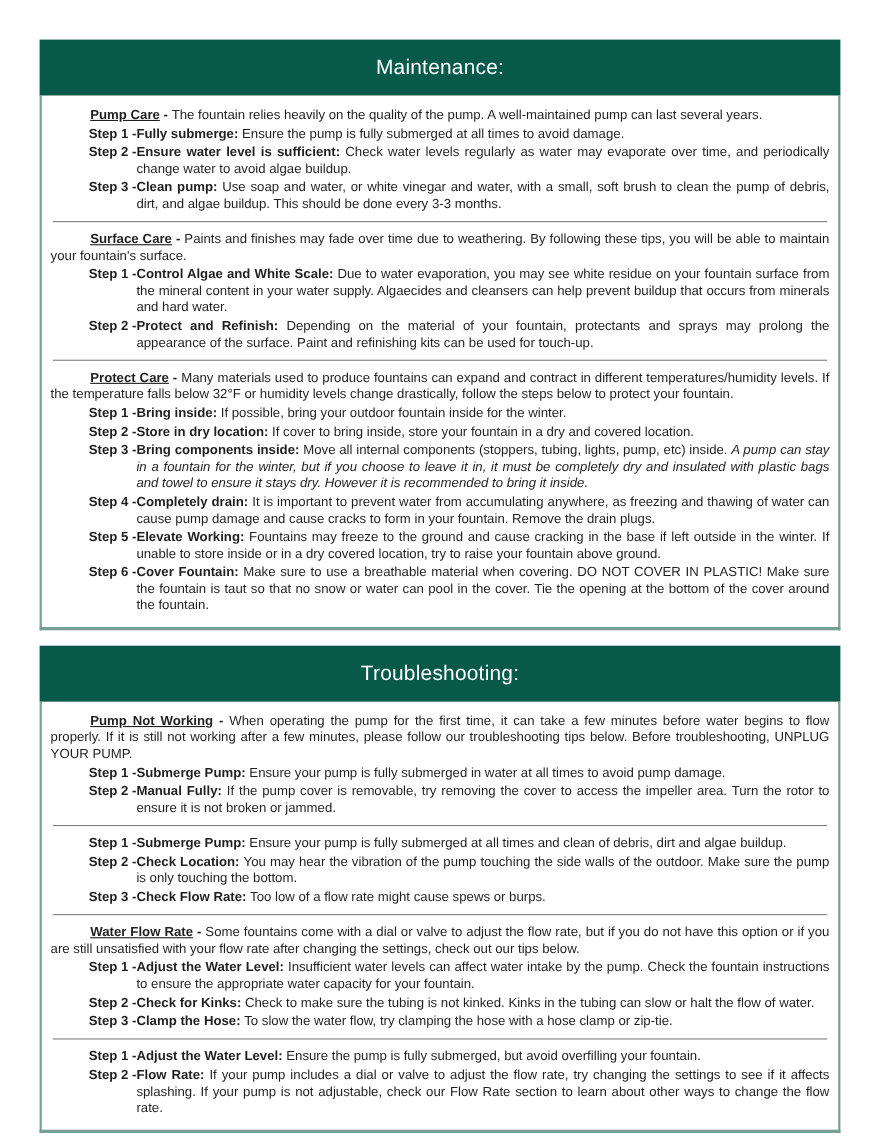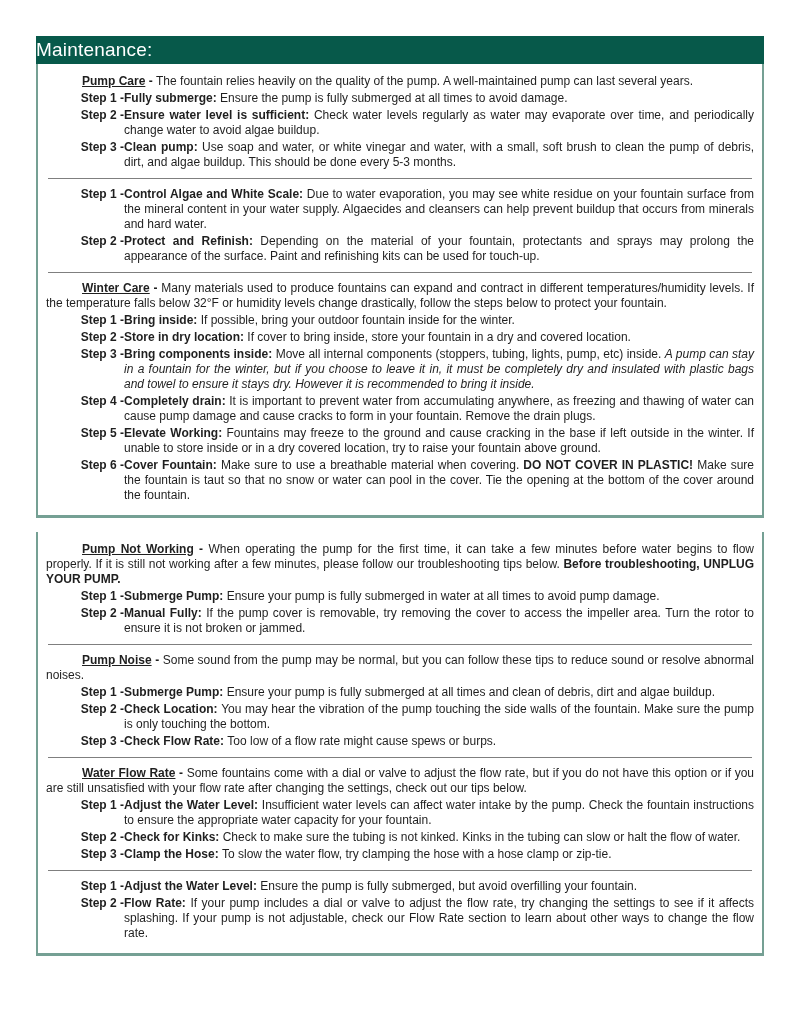--- a/index.html
+++ b/index.html
@@ -17,23 +17,24 @@
     font-family: "Liberation Sans", "DejaVu Sans", sans-serif;
     color: var(--text);
   }
   .doc {
     width: 728px;
     margin: 36px auto 0 auto;
   }
   .panel { margin-bottom: 14px; }
   .panel-header {
     background: var(--header-bg);
-    height: 28px;
+    height: 51px;
     display: flex;
     align-items: center;
+    justify-content: center;
   }
   .panel-title {
     color: var(--header-text);
     font-size: 19px;
     letter-spacing: 0.2px;
   }
   .panel-body {
     border: 2px solid var(--panel-border);
     border-top: none;
     border-bottom-width: 3px;
@@ -62,21 +63,21 @@
     font-weight: bold;
     flex: 0 0 46px;
     white-space: nowrap;
     text-align: right;
   }
   .step-text {
     flex: 1;
     text-align: justify;
   }
   .step-name { font-weight: bold; }
-  .b { font-weight: bold; }
+  .b { font-weight: normal; }
   .i { font-style: italic; }
   .divider {
     border: none;
     border-top: 1px solid var(--divider);
     margin: 8px 2px 8px 2px;
     height: 0;
   }
 </style>
 </head>
 <body>
@@ -93,37 +94,38 @@
           <div class="step-row">
             <span class="step-label">Step 1 -</span>
             <div class="step-text"><span class="step-name">Fully submerge: </span><span>Ensure the pump is fully submerged at all times to avoid damage.</span></div>
           </div>
           <div class="step-row">
             <span class="step-label">Step 2 -</span>
             <div class="step-text"><span class="step-name">Ensure water level is sufficient: </span><span>Check water levels regularly as water may evaporate over time, and periodically change water to avoid algae buildup.</span></div>
           </div>
           <div class="step-row">
             <span class="step-label">Step 3 -</span>
-            <div class="step-text"><span class="step-name">Clean pump: </span><span>Use soap and water, or white vinegar and water, with a small, soft brush to clean the pump of debris, dirt, and algae buildup. This should be done every 5-3 months.</span></div>
-          </div>
-        </div>
-        <div class="divider"></div>
-        <div class="topic">
+            <div class="step-text"><span class="step-name">Clean pump: </span><span>Use soap and water, or white vinegar and water, with a small, soft brush to clean the pump of debris, dirt, and algae buildup. This should be done every 3-3 months.</span></div>
+          </div>
+        </div>
+        <div class="divider"></div>
+        <div class="topic">
+          <p class="topic-intro"><span class="topic-heading">Surface Care</span><span class="topic-dash"> - </span><span>Paints and finishes may fade over time due to weathering. By following these tips, you will be able to maintain your fountain's surface.</span></p>
           <div class="step-row">
             <span class="step-label">Step 1 -</span>
             <div class="step-text"><span class="step-name">Control Algae and White Scale: </span><span>Due to water evaporation, you may see white residue on your fountain surface from the mineral content in your water supply. Algaecides and cleansers can help prevent buildup that occurs from minerals and hard water.</span></div>
           </div>
           <div class="step-row">
             <span class="step-label">Step 2 -</span>
             <div class="step-text"><span class="step-name">Protect and Refinish: </span><span>Depending on the material of your fountain, protectants and sprays may prolong the appearance of the surface. Paint and refinishing kits can be used for touch-up.</span></div>
           </div>
         </div>
         <div class="divider"></div>
         <div class="topic">
-          <p class="topic-intro"><span class="topic-heading">Winter Care</span><span class="topic-dash"> - </span><span>Many materials used to produce fountains can expand and contract in different temperatures/humidity levels. If the temperature falls below 32°F or humidity levels change drastically, follow the steps below to protect your fountain.</span></p>
+          <p class="topic-intro"><span class="topic-heading">Protect Care</span><span class="topic-dash"> - </span><span>Many materials used to produce fountains can expand and contract in different temperatures/humidity levels. If the temperature falls below 32°F or humidity levels change drastically, follow the steps below to protect your fountain.</span></p>
           <div class="step-row">
             <span class="step-label">Step 1 -</span>
             <div class="step-text"><span class="step-name">Bring inside: </span><span>If possible, bring your outdoor fountain inside for the winter.</span></div>
           </div>
           <div class="step-row">
             <span class="step-label">Step 2 -</span>
             <div class="step-text"><span class="step-name">Store in dry location: </span><span>If cover to bring inside, store your fountain in a dry and covered location.</span></div>
           </div>
           <div class="step-row">
             <span class="step-label">Step 3 -</span>
@@ -139,42 +141,44 @@
           </div>
           <div class="step-row">
             <span class="step-label">Step 6 -</span>
             <div class="step-text"><span class="step-name">Cover Fountain: </span><span>Make sure to use a breathable material when covering. </span><span class="b">DO NOT COVER IN PLASTIC!</span><span> Make sure the fountain is taut so that no snow or water can pool in the cover. Tie the opening at the bottom of the cover around the fountain.</span></div>
           </div>
         </div>
       </div>
   </section>
 
   <section class="panel">
+    <div class="panel-header">
+      <span class="panel-title">Troubleshooting:</span>
+    </div>
     <div class="panel-body">
         <div class="topic">
           <p class="topic-intro"><span class="topic-heading">Pump Not Working</span><span class="topic-dash"> - </span><span>When operating the pump for the first time, it can take a few minutes before water begins to flow properly. If it is still not working after a few minutes, please follow our troubleshooting tips below. </span><span class="b">Before troubleshooting, UNPLUG YOUR PUMP.</span></p>
           <div class="step-row">
             <span class="step-label">Step 1 -</span>
             <div class="step-text"><span class="step-name">Submerge Pump: </span><span>Ensure your pump is fully submerged in water at all times to avoid pump damage.</span></div>
           </div>
           <div class="step-row">
             <span class="step-label">Step 2 -</span>
             <div class="step-text"><span class="step-name">Manual Fully: </span><span>If the pump cover is removable, try removing the cover to access the impeller area. Turn the rotor to ensure it is not broken or jammed.</span></div>
           </div>
         </div>
         <div class="divider"></div>
         <div class="topic">
-          <p class="topic-intro"><span class="topic-heading">Pump Noise</span><span class="topic-dash"> - </span><span>Some sound from the pump may be normal, but you can follow these tips to reduce sound or resolve abnormal noises.</span></p>
           <div class="step-row">
             <span class="step-label">Step 1 -</span>
             <div class="step-text"><span class="step-name">Submerge Pump: </span><span>Ensure your pump is fully submerged at all times and clean of debris, dirt and algae buildup.</span></div>
           </div>
           <div class="step-row">
             <span class="step-label">Step 2 -</span>
-            <div class="step-text"><span class="step-name">Check Location: </span><span>You may hear the vibration of the pump touching the side walls of the fountain. Make sure the pump is only touching the bottom.</span></div>
+            <div class="step-text"><span class="step-name">Check Location: </span><span>You may hear the vibration of the pump touching the side walls of the outdoor. Make sure the pump is only touching the bottom.</span></div>
           </div>
           <div class="step-row">
             <span class="step-label">Step 3 -</span>
             <div class="step-text"><span class="step-name">Check Flow Rate: </span><span>Too low of a flow rate might cause spews or burps.</span></div>
           </div>
         </div>
         <div class="divider"></div>
         <div class="topic">
           <p class="topic-intro"><span class="topic-heading">Water Flow Rate</span><span class="topic-dash"> - </span><span>Some fountains come with a dial or valve to adjust the flow rate, but if you do not have this option or if you are still unsatisfied with your flow rate after changing the settings, check out our tips below.</span></p>
           <div class="step-row">

